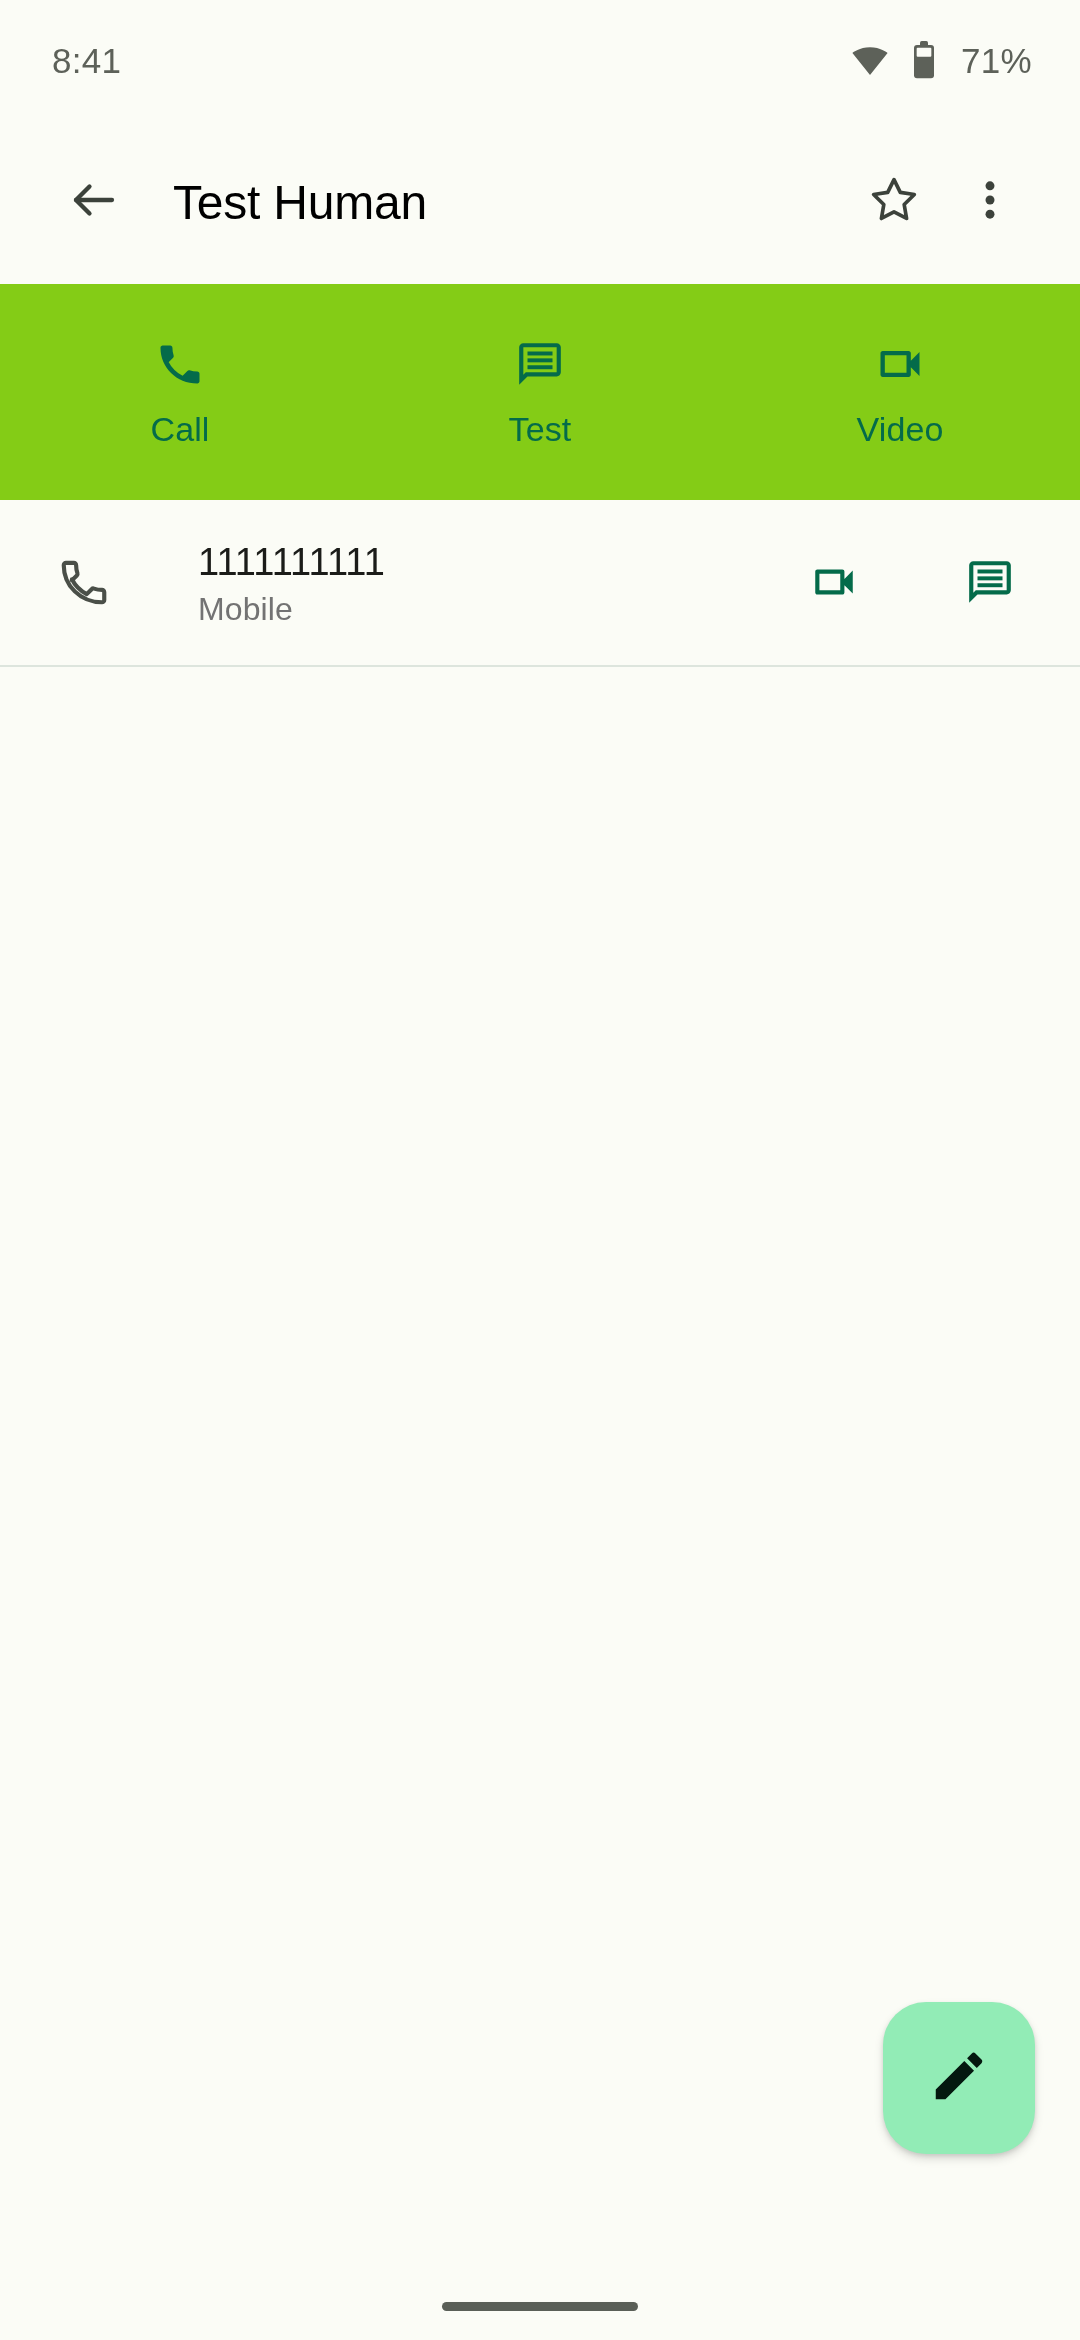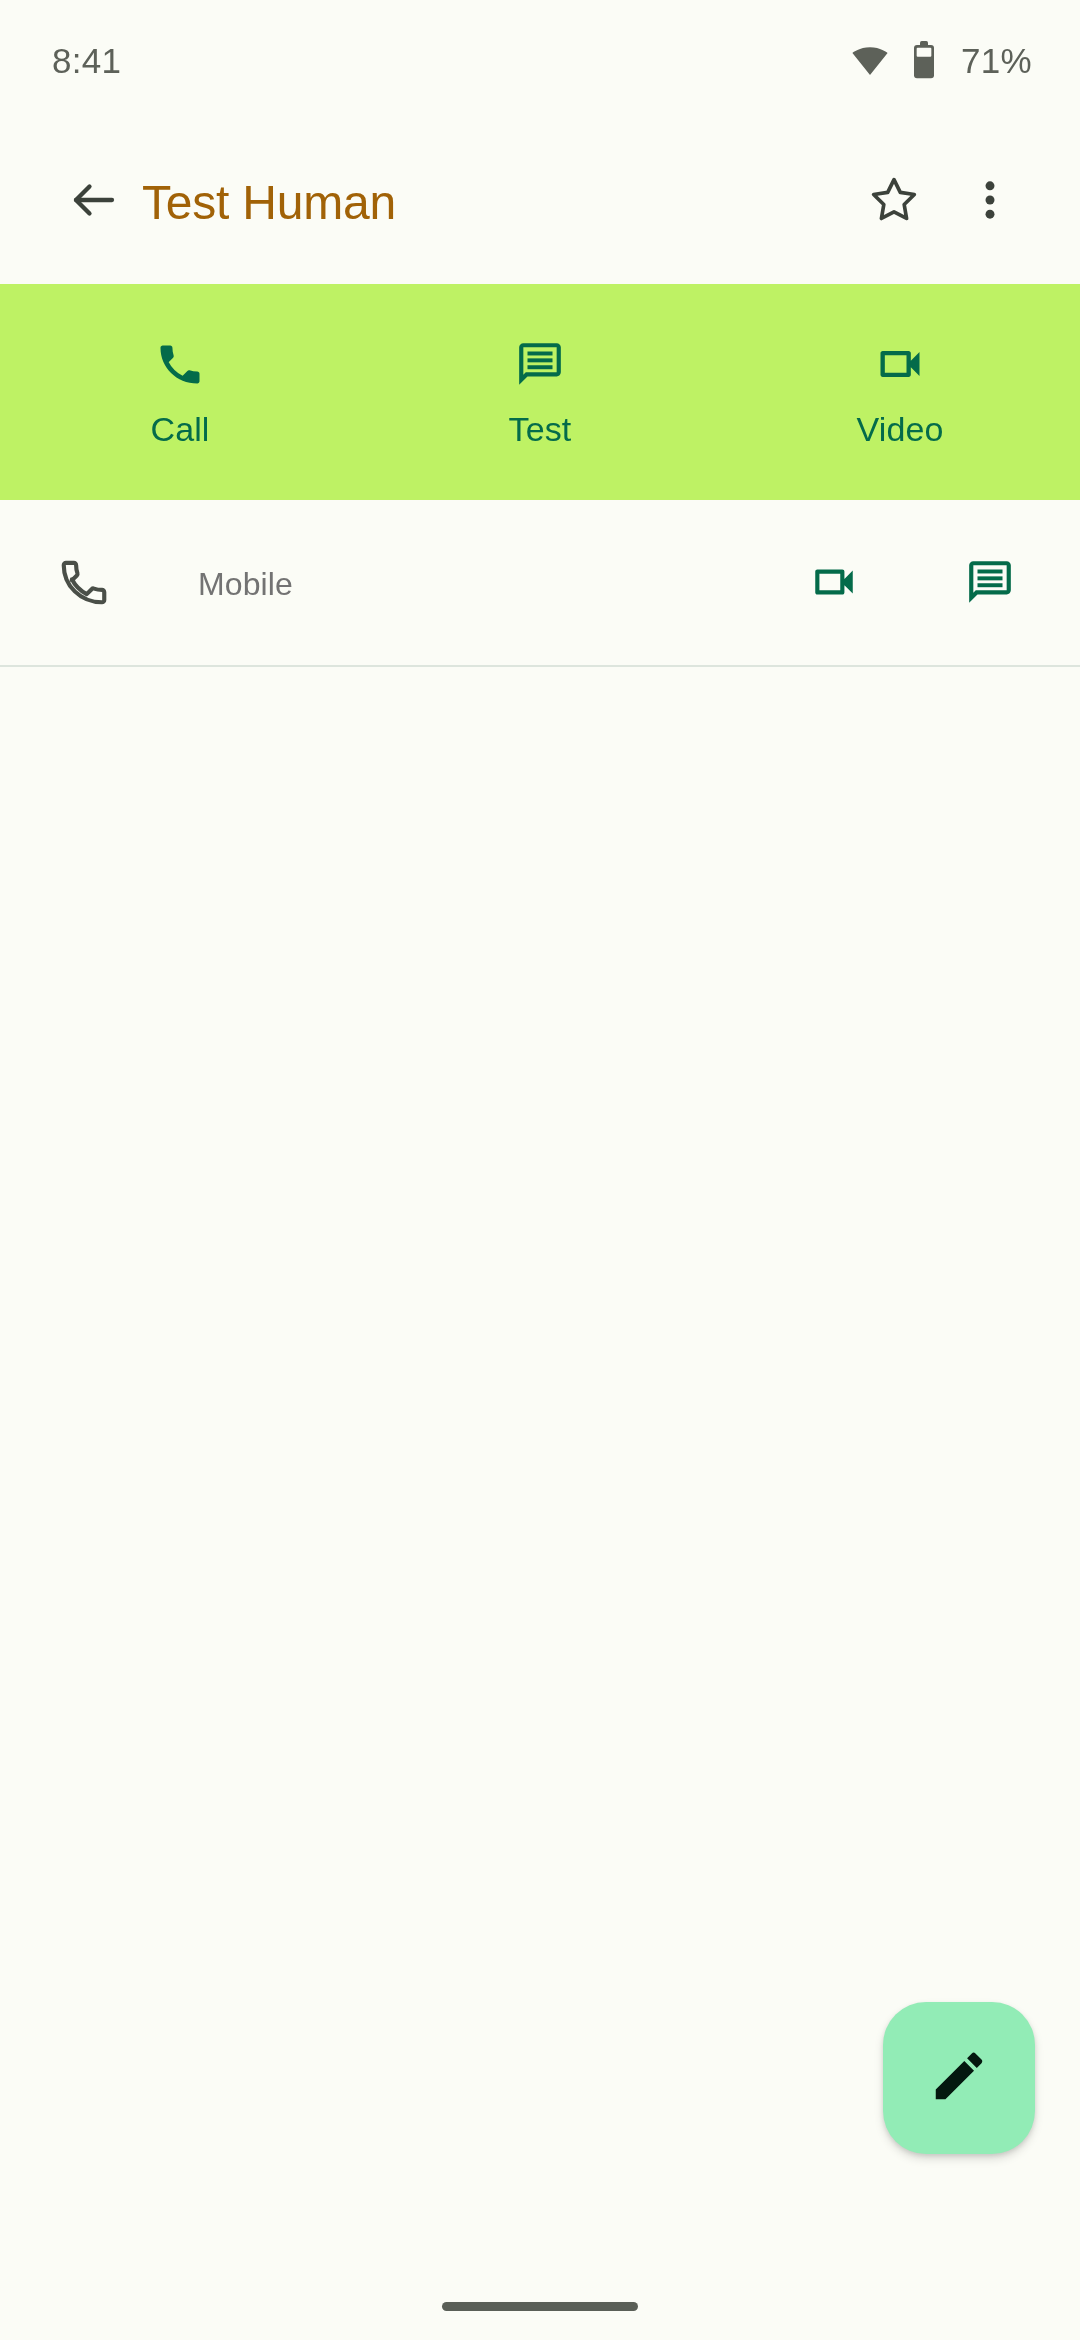--- a/index.html
+++ b/index.html
@@ -66,32 +66,33 @@
     height: 96px;
     display: flex;
     align-items: center;
     justify-content: center;
     border-radius: 50%;
     flex: 0 0 auto;
   }
   .app-bar-title {
     flex: 1 1 auto;
     font-size: 48px;
-    color: #a16207;
+    color: #000000;
+    margin-left: 31px;
     letter-spacing: -0.2px;
     white-space: nowrap;
     overflow: hidden;
     text-overflow: ellipsis;
   }
 
   
   .quick-actions {
     flex: 0 0 216px;
     height: 216px;
-    background: #bef264;
+    background: #84cc16;
     display: flex;
     align-items: center;
   }
   .quick-action {
     flex: 1 1 0;
     height: 100%;
     display: flex;
     flex-direction: column;
     align-items: center;
     justify-content: center;
@@ -297,20 +298,21 @@
   <div class="phone-row">
     <div class="phone-row-lead">
       <span>
         <svg width="54" height="54" viewBox="0 0 24 24" fill="none" stroke="#4a4f48" stroke-width="1.85" stroke-linejoin="round">
           <path d="M6.62 10.79a15.05 15.05 0 0 0 6.59 6.59l2.2-2.2c.27-.27.67-.36 1.02-.24 1.12.37 2.33.57 3.57.57.55 0 1 .45 1 1V20c0 .55-.45 1-1 1C10.39 21 3 13.61 3 4.5c0-.55.45-1 1-1h3.5c.55 0 1 .45 1 1 0 1.25.2 2.45.57 3.57.11.35.03.74-.25 1.02l-2.2 2.2z"></path>
         </svg>
       </span>
     </div>
 
     <div class="phone-row-text">
+      <div class="phone-number">1111111111</div>
       <div class="phone-label">Mobile</div>
     </div>
 
     <div class="phone-row-actions">
       <div class="row-action">
         <span>
           <svg width="50" height="50" viewBox="0 0 24 24" fill="#046b4a">
             <path d="M15 8v8H5V8h10m1-2H4c-.55 0-1 .45-1 1v10c0 .55.45 1 1 1h12c.55 0 1-.45 1-1v-3.5l4 4v-11l-4 4V7c0-.55-.45-1-1-1z"></path>
           </svg>
         </span>

